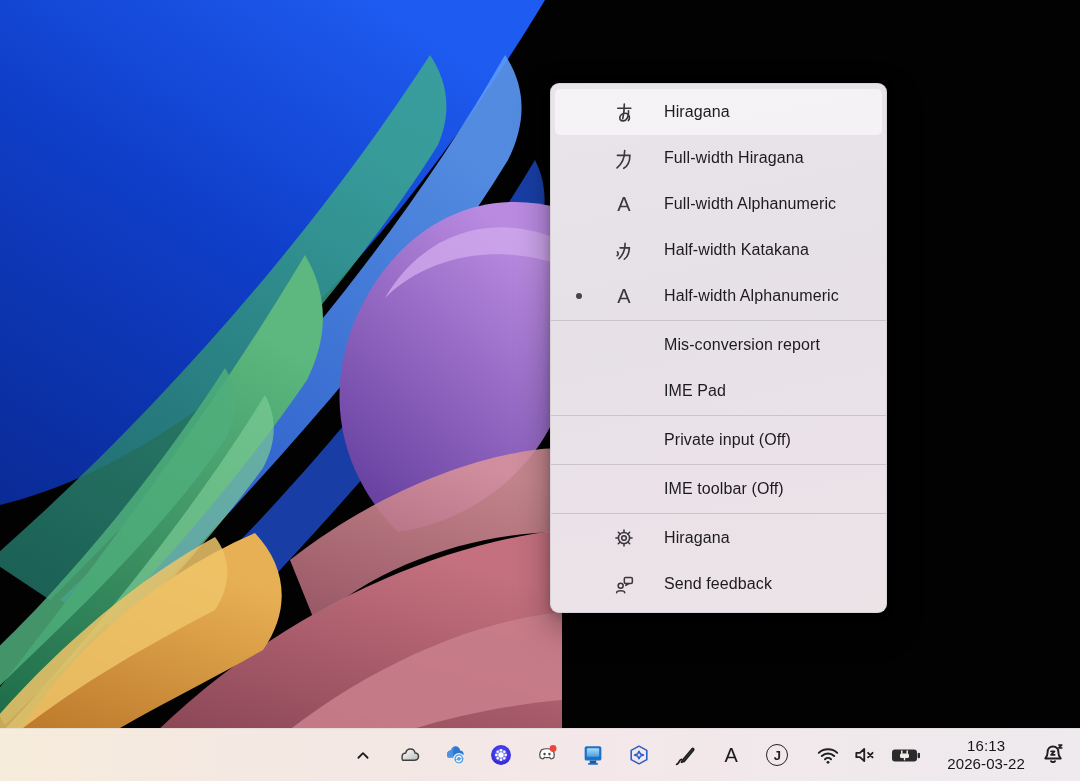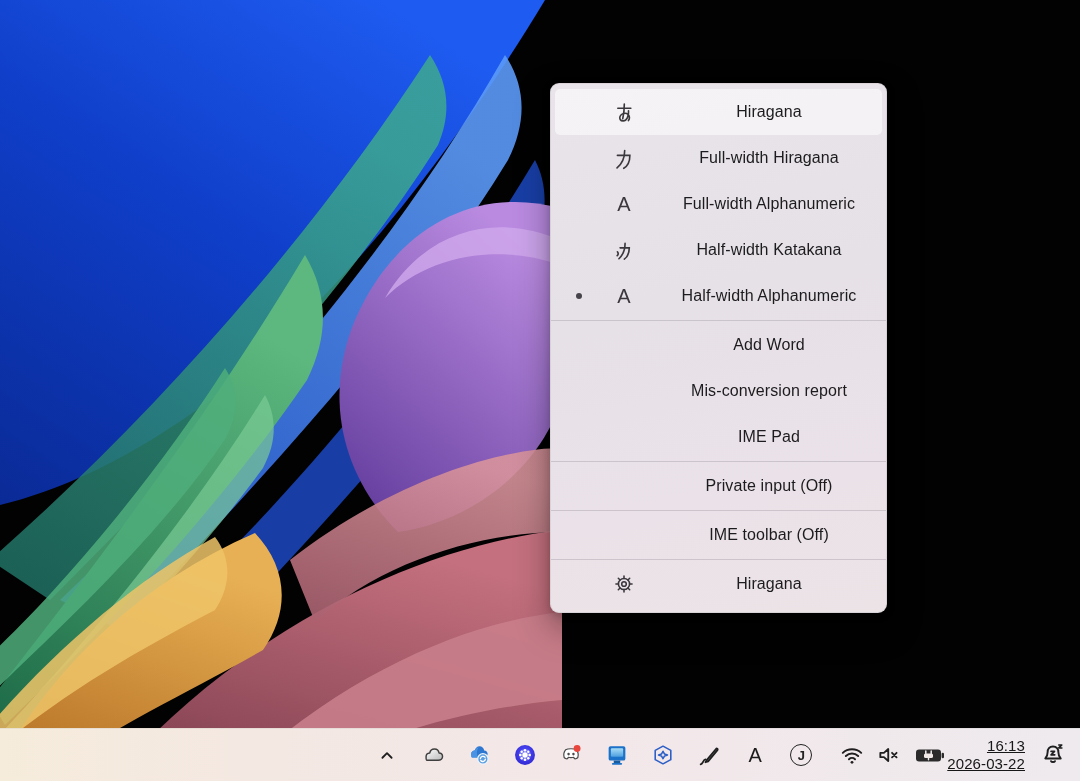--- a/index.html
+++ b/index.html
@@ -28,21 +28,21 @@
     border-radius:50%; background:#47434a;
   }
   .mi .mico {
     position:absolute; left:56px; width:26px; height:26px;
     display:flex; align-items:center; justify-content:center;
     color:#3b383d; font-size:20px; font-weight:400;
   }
   .mi .mico svg { display:block; }
   .mi .lbl {
     position:absolute; left:109px; right:8px;
-    font-size:16px; color:#1c1b1d; letter-spacing:0.1px; white-space:nowrap;text-align:center;
+    font-size:16px; color:#1c1b1d; letter-spacing:0.1px; white-space:nowrap;
   }
   .msep { height:1px; background:rgba(100,92,104,0.22); margin:1px -4px; }
 
   
   .taskbar {
     position:absolute; left:0; bottom:0; width:1080px; height:53px; z-index:10;
     background:linear-gradient(90deg,#f6ecdb 0%,#f4e8e2 22%,#f3e7e9 55%,#f0e9ec 80%,#eeeaee 100%);
     border-top:1px solid rgba(0,0,0,0.05);
     display:flex; align-items:center; justify-content:flex-end;
   }
@@ -52,22 +52,22 @@
     color:#1f1f1f;
   }
   .quick { display:flex; align-items:center; gap:11px; margin-left:25px; }
   .ime-a { font-size:20px; color:#1c1c1c; font-weight:400; }
   .jcirc {
     width:22px; height:22px; border:1.9px solid #222; border-radius:50%;
     display:flex; align-items:center; justify-content:center;
     font-size:13px; font-weight:600; color:#222;
   }
   .clock {
-    text-align:right; color:#171717;
-    font-size:15px; line-height:18.5px; letter-spacing:0.1px;text-decoration:underline;
+    margin-left:24px; text-align:center; color:#171717;
+    font-size:15px; line-height:18.5px; letter-spacing:0.1px;
   }
   .bell-wrap { margin-left:13px; margin-right:12px; }
 </style>
 </head>
 <body>
 
 <svg class="wallpaper" viewBox="0 0 1080 781" preserveAspectRatio="none">
   <defs>
     <linearGradient id="gBlue" x1="0" y1="1" x2="0.7" y2="0">
       <stop offset="0" stop-color="#0a2a96"></stop>
@@ -173,23 +173,20 @@
 
   <div class="mi">
     <span class="bullet"></span>
     <span class="mico">A</span>
     <span class="lbl">Half-width Alphanumeric</span>
   </div>
 
   <div class="msep"></div>
 
   <div class="mi">
-    <span class="lbl">Add Word</span>
-  </div>
-  <div class="mi">
     <span class="lbl">Mis-conversion report</span>
   </div>
   <div class="mi">
     <span class="lbl">IME Pad</span>
   </div>
 
   <div class="msep"></div>
 
   <div class="mi">
     <span class="lbl">Private input (Off)</span>
@@ -207,20 +204,31 @@
     <span class="mico">
       <svg width="22" height="22" viewBox="0 0 24 24" fill="none" stroke="#3b383d" stroke-width="1.7" stroke-linecap="round">
         <circle cx="12" cy="12" r="6.1"></circle>
         <circle cx="12" cy="12" r="2.5"></circle>
         <path d="M12 3.2 V5.9 M12 18.1 V20.8 M3.2 12 H5.9 M18.1 12 H20.8 M5.8 5.8 L7.7 7.7 M16.3 16.3 L18.2 18.2 M18.2 5.8 L16.3 7.7 M7.7 16.3 L5.8 18.2"></path>
       </svg>
     </span>
     <span class="lbl">Hiragana</span>
   </div>
 
+  <div class="mi">
+    <span class="mico">
+      <svg width="23" height="23" viewBox="0 0 24 24" fill="none" stroke="#3b383d" stroke-width="1.6" stroke-linecap="round" stroke-linejoin="round">
+        <circle cx="8" cy="13.2" r="2.6"></circle>
+        <path d="M3.8 20.6 C3.8 17.7 12.2 17.7 12.2 20.6"></path>
+        <rect x="11.8" y="4.6" width="8.4" height="6.4" rx="1.5"></rect>
+        <path d="M14.2 11 L13.4 13 L16.4 11"></path>
+      </svg>
+    </span>
+    <span class="lbl">Send feedback</span>
+  </div>
 </div>
 
 <div class="taskbar">
 
   <div class="tray">
     <div class="tico" title="">
       <svg width="22" height="22" viewBox="0 0 24 24" fill="none" stroke="#1f1f1f" stroke-width="2" stroke-linecap="round" stroke-linejoin="round">
         <path d="M7 15 L12 10 L17 15"></path>
       </svg>
     </div>

